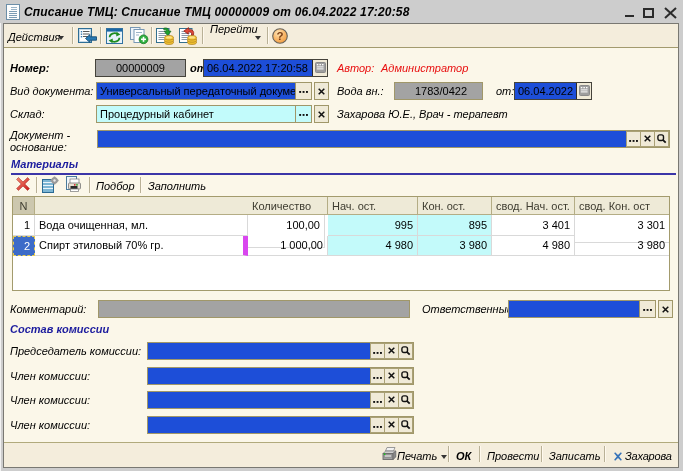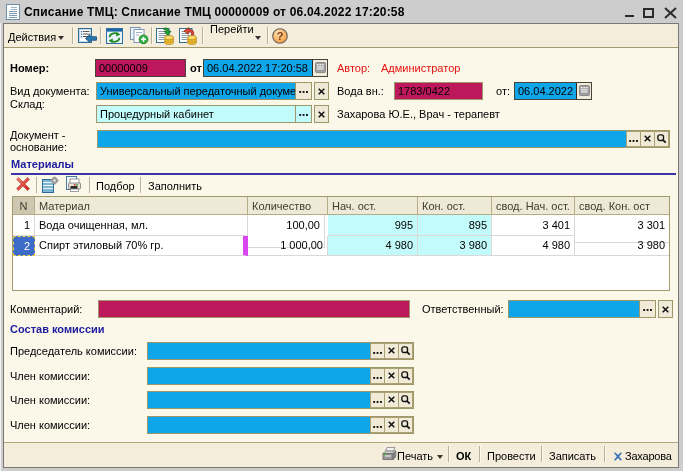--- a/index.html
+++ b/index.html
@@ -2,24 +2,24 @@
 <html><head><meta charset="utf-8">
 <style>
 * { margin:0; padding:0; box-sizing:border-box; }
 html,body { width:683px; height:471px; overflow:hidden; }
 body { font-family:"Liberation Sans", sans-serif; font-size:11px; color:#000; }
 #win { position:absolute; left:0; top:0; width:683px; height:471px; background:#cdcdcd; }
 .abs { position:absolute; }
 #frame { left:3px; top:23px; width:676px; height:445px; border:1px solid #797872; background:#fbf7e9; }
 #tbar { left:4px; top:24px; width:674px; height:24px; background:#f4eddc; border-bottom:1px solid #a29a6e; }
 #bbar { left:4px; top:442px; width:674px; height:25px; background:#f4eddc; border-top:1px solid #b1aa7c; }
-.lbl { position:absolute; white-space:nowrap; }
-.inp { position:absolute; height:18px; background:#be185d; border:1px solid #a09769; padding:2px 3px 0 3px; white-space:nowrap; overflow:hidden; }
+.lbl { position:absolute; white-space:nowrap;font-style:italic; }
+.inp { position:absolute; height:18px; background:#a3a3a3; border:1px solid #a09769; padding:2px 3px 0 20px; white-space:nowrap; overflow:hidden; }
 .inpdark { border-color:#45433b; }
-.fld { position:absolute; height:18px; border:1px solid #a09769; background:#0ea5e9; overflow:hidden; }
+.fld { position:absolute; height:18px; border:1px solid #a09769; background:#1d4ed8; overflow:hidden; }
 .fld .txt { position:absolute; left:3px; top:2px; white-space:nowrap; }
 .ibtn { position:absolute; top:0; height:16px; background:#f0ead7; border:1px solid #aaa176; text-align:center; line-height:14px; font-size:10px; }
 .sbtn { position:absolute; height:18px; background:#efead7; border:1px solid #a09769; text-align:center; font-weight:bold; }
 .sep { position:absolute; width:1px; background:#b9b197; box-shadow:1px 0 0 #fff9ee; }
 .navy { color:#1c1c9e; font-weight:bold; }
 .red { color:#e81010; }
 .arr { display:inline-block; width:0; height:0; border-left:3.5px solid transparent; border-right:3.5px solid transparent; border-top:4px solid #333; vertical-align:middle; }
 .kom { left:147px; width:267px; }
 .kom::after { content:""; }
 #titlebar { position:absolute; left:0; top:0; width:683px; height:23px; background:#cdcdcd; }
@@ -193,21 +193,21 @@
               <rect x="1.8" y="2" width="1.5" height="1.3"></rect>
               <rect x="4.4" y="2" width="1.5" height="1.3"></rect>
               <rect x="7" y="2" width="1.5" height="1.3"></rect>
               <rect x="1.8" y="4.4" width="6.8" height="1"></rect>
               <rect x="1.8" y="6.4" width="6.8" height="1"></rect>
             </g>
         </svg>
       </div>
     </div>
 
-    <div class="lbl" style="left:10px;top:98px">Склад:</div>
+    <div class="lbl" style="left:10px;top:108px">Склад:</div>
     <div class="fld" style="left:96px;top:105px;width:216px;background:#c2fbfb">
       <div class="txt">Процедурный кабинет</div>
       <div class="ibtn" style="right:0;width:16px;border:none;border-left:1px solid #a09769;height:16px;text-align:center;background:#c2fbfb"><svg width="9" height="4" viewBox="0 0 9 4" style="margin-top:7px">
             <g fill="#111">
               <rect x="0.2" y="1" width="1.9" height="1.9"></rect>
               <rect x="3.6" y="1" width="1.9" height="1.9"></rect>
               <rect x="7" y="1" width="1.9" height="1.9"></rect>
             </g>
           </svg></div>
     </div>
@@ -277,21 +277,20 @@
     </svg>
     <div class="sep" style="left:89px;top:177px;height:16px"></div>
     <div class="lbl" style="left:96px;top:180px">Подбор</div>
     <div class="sep" style="left:140px;top:177px;height:16px"></div>
     <div class="lbl" style="left:148px;top:180px">Заполнить</div>
 
     <div class="abs" style="left:12px;top:196px;width:658px;height:95px;border:1px solid #a39b6d;background:#fff">
 
       <div class="abs" style="left:0;top:0;width:656px;height:18px;background:#eeead7;border-bottom:1px solid #b4ad85"></div>
       <div class="abs" style="left:0;top:0;width:22px;height:18px;background:#ccc7ae;border-right:1px solid #b4ad85;border-bottom:1px solid #b4ad85;text-align:center;padding-top:3px;color:#3e3c30">N</div>
-      <div class="abs" style="left:22px;top:0;width:213px;height:18px;border-right:1px solid #b4ad85;border-bottom:1px solid #b4ad85;padding:3px 0 0 4px;color:#3e3c30">Материал</div>
       <div class="abs" style="left:315px;top:0;width:90px;height:18px;border-right:1px solid #b4ad85;border-bottom:1px solid #b4ad85;padding:3px 0 0 4px;color:#3e3c30">Нач. ост.</div>
       <div class="abs" style="left:235px;top:0;width:80px;height:18px;border-right:1px solid #b4ad85;border-bottom:1px solid #b4ad85;padding:3px 0 0 4px;color:#3e3c30">Количество</div>
       <div class="abs" style="left:405px;top:0;width:74px;height:18px;border-right:1px solid #b4ad85;border-bottom:1px solid #b4ad85;padding:3px 0 0 4px;color:#3e3c30">Кон. ост.</div>
       <div class="abs" style="left:479px;top:0;width:83px;height:18px;border-right:1px solid #b4ad85;border-bottom:1px solid #b4ad85;padding:3px 0 0 4px;color:#3e3c30">свод. Нач. ост.</div>
       <div class="abs" style="left:562px;top:0;width:94px;height:18px;border-bottom:1px solid #b4ad85;padding:3px 11px 0 4px;color:#3e3c30">свод. Кон. ост</div>
 
       <div class="abs" style="left:0;top:18px;width:22px;height:21px;border-right:1px solid #d9d9d9;border-bottom:1px solid #d9d9d9;text-align:right;padding:4px 4px 0 0">1</div>
       <div class="abs" style="left:22px;top:18px;width:213px;height:21px;border-right:1px solid #d9d9d9;border-bottom:1px solid #d9d9d9;padding:4px 0 0 4px">Вода очищенная, мл.</div>
       <div class="abs" style="left:232px;top:18px;width:80px;height:33px;border-right:1px solid #d9d9d9;border-bottom:1px solid #d9d9d9;text-align:right;padding:4px 4px 0 0">100,00</div>
       <div class="abs" style="left:315px;top:18px;width:90px;height:21px;border-right:1px solid #d9d9d9;border-bottom:1px solid #d9d9d9;text-align:right;padding:4px 4px 0 0;background:#c3fafa">995</div>

